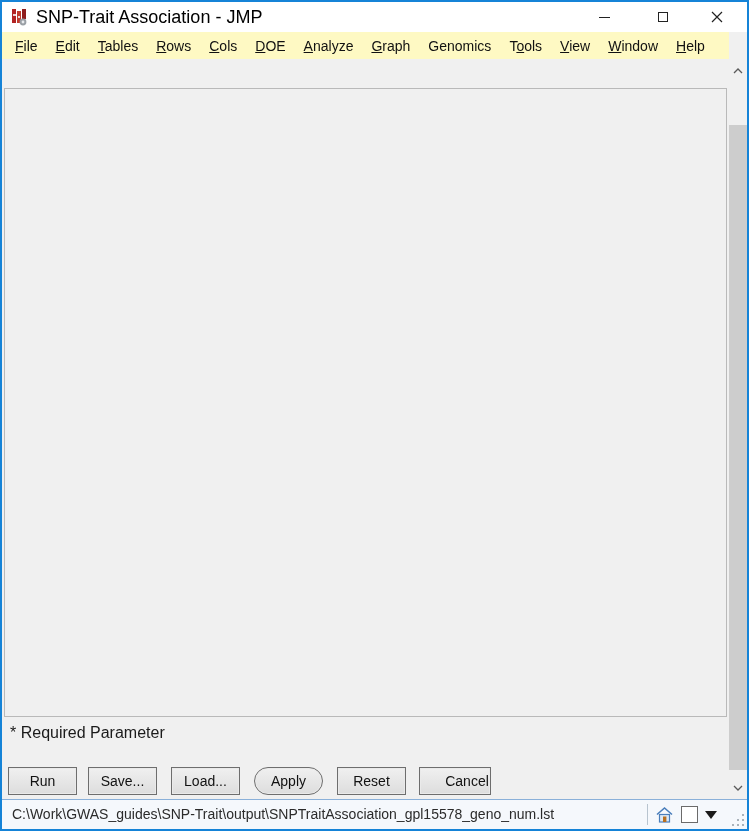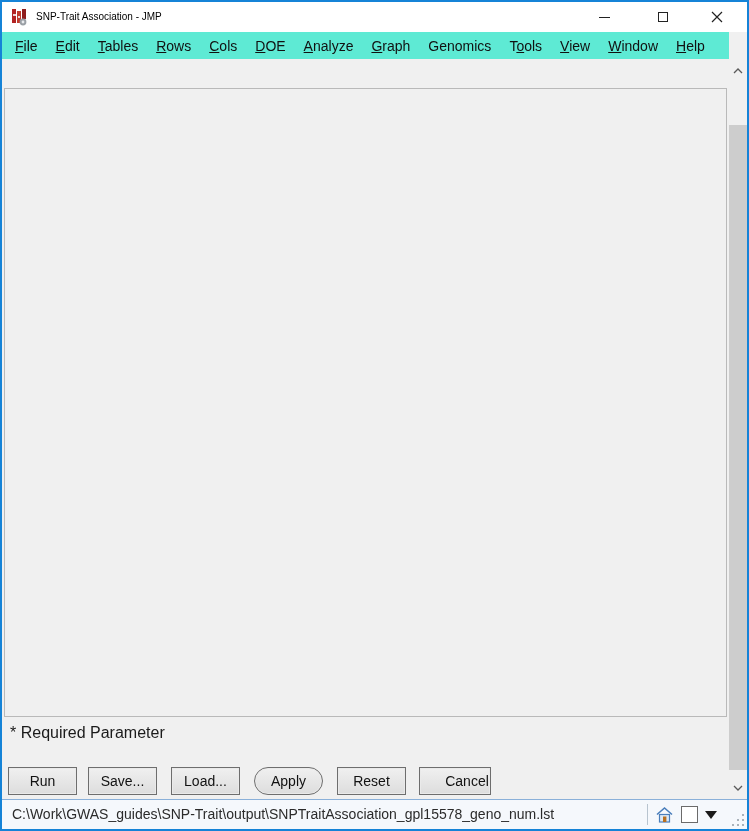--- a/index.html
+++ b/index.html
@@ -6,27 +6,27 @@
   html,body { background:#9a9a9a; }
   body { font-family:"Liberation Sans", sans-serif; }
   .window {
     position:relative; width:749px; height:831px;
     background:#f0f0f0; border:2px solid #1583d7; overflow:hidden;
     font-size:14px; color:#1a1a1a;
   }
   
   .titlebar { position:absolute; left:0; top:0; width:745px; height:30px; background:#ffffff; }
   .app-icon { position:absolute; left:8px; top:5px; width:20px; height:20px; }
-  .win-title { position:absolute; left:34px; top:0; line-height:30px; font-size:10px; color:#000; white-space:nowrap; }
+  .win-title { position:absolute; left:34px; top:0; line-height:30px; font-size:18px; color:#000; white-space:nowrap; }
   .win-btn { position:absolute; top:0; width:45px; height:30px; display:flex; align-items:center; justify-content:center; cursor:default; }
   .btn-min { right:120px; } .btn-max { right:62px; } .btn-close { right:8px; }
   .glyph-min { width:11px; height:1px; background:#222; }
   .glyph-max { width:10px; height:10px; border:1px solid #222; background:transparent; }
   
-  .menubar { position:absolute; left:0; top:30px; width:727px; height:27px; background:#5eead4; display:flex; align-items:center; padding-left:4px; }
+  .menubar { position:absolute; left:0; top:30px; width:727px; height:27px; background:#fef9c3; display:flex; align-items:center; padding-left:4px; }
   .menu-item { padding:0 9px; font-size:14px; color:#111; white-space:nowrap; }
   .menu-item u { text-decoration:underline; }
   
   .tabstrip { position:absolute; left:0; top:57px; width:727px; height:29px; border-bottom:1px solid #b0b0b0; display:flex; align-items:flex-end; padding-left:3px; }
   .tab { height:25px; line-height:24px; padding:0 12px; background:#e7e7e7; border:1px solid #b6b6b6; border-bottom:none; margin-right:2px; font-size:14px; color:#3c3c3c; white-space:nowrap; }
   .tab.active { height:28px; line-height:27px; background:#ffffff; color:#000; margin-bottom:-1px; border-bottom:1px solid #ffffff; z-index:2; }
   
   .vscroll { position:absolute; left:727px; top:60px; width:18px; height:735px; background:#f0f0f0; }
   .vscroll .arrow { position:absolute; left:0; width:18px; height:18px; display:flex; align-items:center; justify-content:center; }
   .vscroll .arrow.up { top:0; } .vscroll .arrow.down { bottom:0; }

